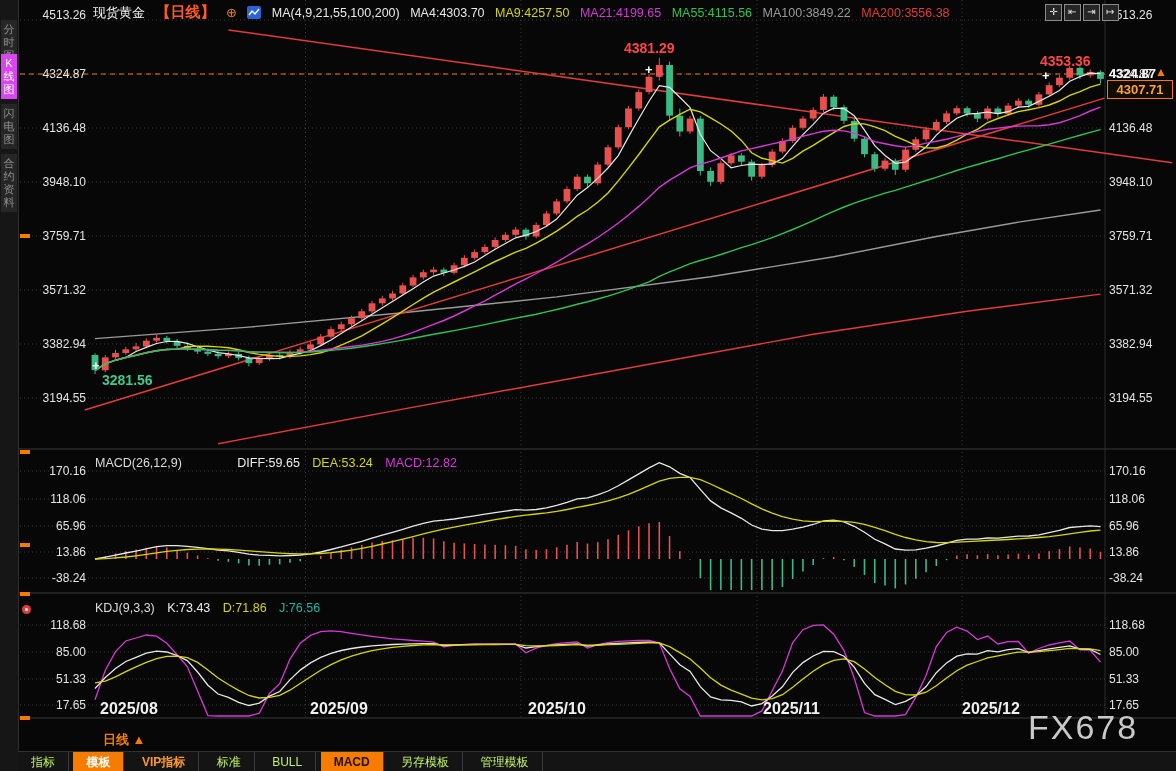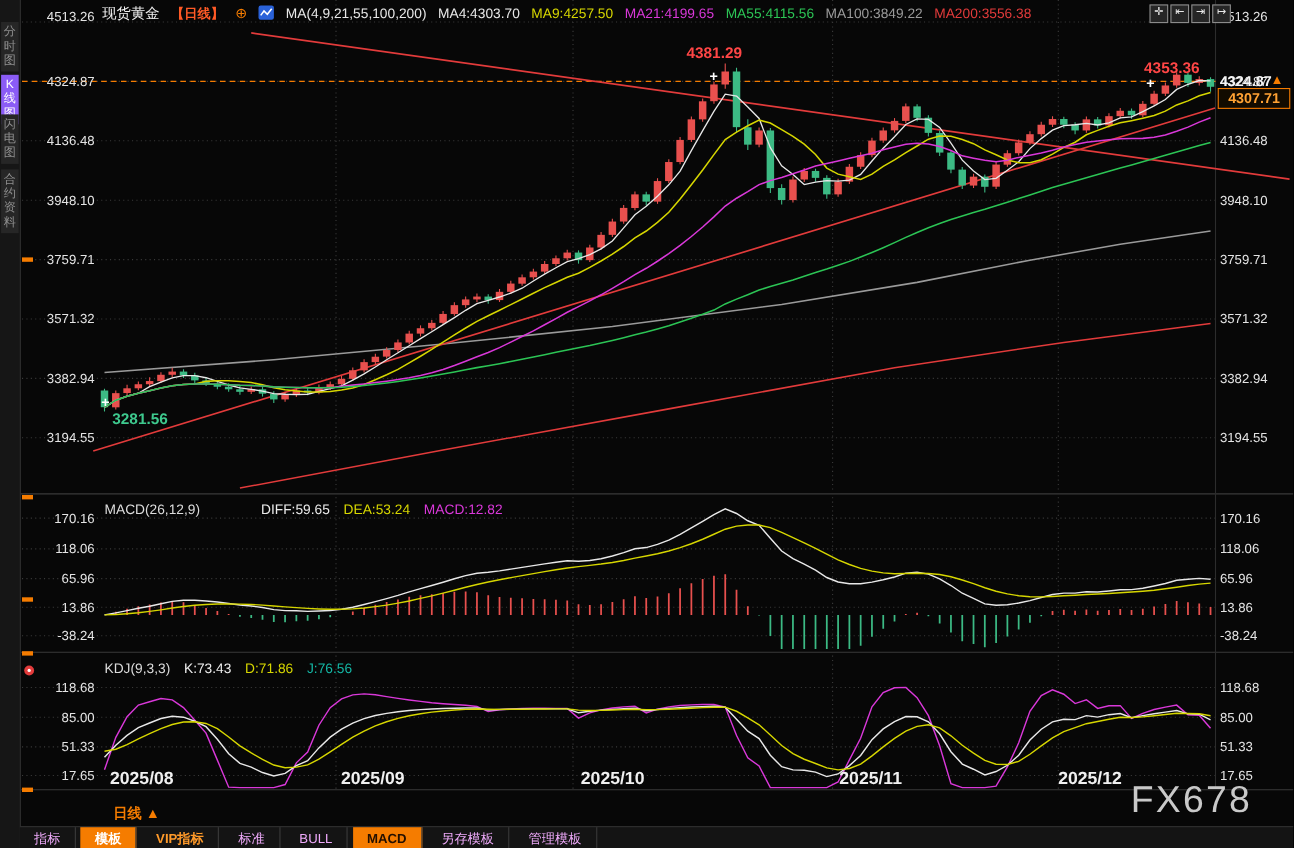--- a/index.html
+++ b/index.html
@@ -3,26 +3,26 @@
 <meta charset="utf-8">
 <style>
   html,body{margin:0;padding:0;background:#000;}
   #screen{position:relative;width:1176px;height:771px;background:#070707;overflow:hidden;
     font-family:"Liberation Sans","DejaVu Sans",sans-serif;color:#e0e0e0;}
   #chart-svg{position:absolute;left:0;top:0;}
   
   #sidebar{position:absolute;left:0;top:0;width:18px;height:771px;background:#161616;border-right:1px solid #2e2e2e;}
   .side-tab{position:absolute;left:1px;width:16px;text-align:center;font-size:11px;line-height:13px;
     word-break:break-all;background:#262626;color:#8f8f8f;padding:3px 0;cursor:pointer;}
-  .side-tab.active{background:#8b5cf6;color:#fff;margin-top:14px;}
+  .side-tab.active{background:#d946ef;color:#fff;}
   
   #legend{position:absolute;left:93px;top:3px;font-size:12.5px;white-space:nowrap;}
   #legend span{margin-right:7px;}
   .sym{color:#f2f2f2;font-weight:normal;font-size:13px;}
-  .period{color:#ff5a26;font-weight:bold;font-size:12px;}
+  .period{color:#ff5a26;font-weight:bold;font-size:15px;}
   .plus-ico{color:#f57c00;font-size:13px;}
   .chart-ico{display:inline-block;width:14px;height:13px;background:#2a62d9;border-radius:2px;vertical-align:-2px;}
   
   .tr-ico{position:absolute;top:4px;width:15px;height:15px;background:#262626;border:1px solid #8b8b8b;
     color:#e8e8e8;font-size:10px;line-height:14px;text-align:center;cursor:pointer;}
   
   .ax{position:absolute;font-size:12px;color:#e4e4e4;}
   .ax-l{width:62px;text-align:right;}
   .ax-r{text-align:left;}
   
@@ -35,21 +35,21 @@
   #alert-label{position:absolute;left:1109px;top:66px;font-size:13px;font-weight:bold;color:#f5f5f5;}
   #alert-marker{position:absolute;left:1155px;top:65px;color:#f57c00;font-size:12px;}
   
   .ind-header{position:absolute;left:95px;font-size:12.5px;white-space:nowrap;}
   .ind-header span{margin-right:9px;}
   
   #period-label{position:absolute;left:103px;top:731px;color:#f57c00;font-weight:bold;font-size:13px;}
   .month{position:absolute;top:700px;color:#f0f0f0;font-weight:bold;font-size:16px;}
   
   #toolbar{position:absolute;left:18px;top:751px;width:1158px;height:20px;background:#141414;border-top:1px solid #303030;}
-  .tb-btn{display:inline-block;height:20px;line-height:20px;padding:0 13px;font-size:12px;color:#f0abfc;
+  .tb-btn{display:inline-block;height:20px;line-height:20px;padding:0 13px;font-size:12px;color:#bef264;
     border-right:1px solid #3a3a3a;cursor:pointer;vertical-align:top;}
   .tb-btn.active{background:#f57c00;color:#fff;font-weight:bold;}
   .tb-btn.active-dark{background:#f57c00;color:#241000;font-weight:bold;}
   .tb-btn.orange-text{color:#ff9a2a;font-weight:bold;}
   #watermark{position:absolute;left:1028px;top:708px;font-size:34px;color:#c9c9c9;letter-spacing:2px;}
   .sep-handle{position:absolute;left:20px;width:10px;height:4px;background:#f57c00;}
   #marker-icon{position:absolute;left:22px;top:605px;width:9px;height:9px;border-radius:50%;background:#e23b3b;}
   #marker-icon:after{content:"";position:absolute;left:3px;top:3px;width:3px;height:3px;border-radius:50%;background:#fff;}
 </style>
 </head>

